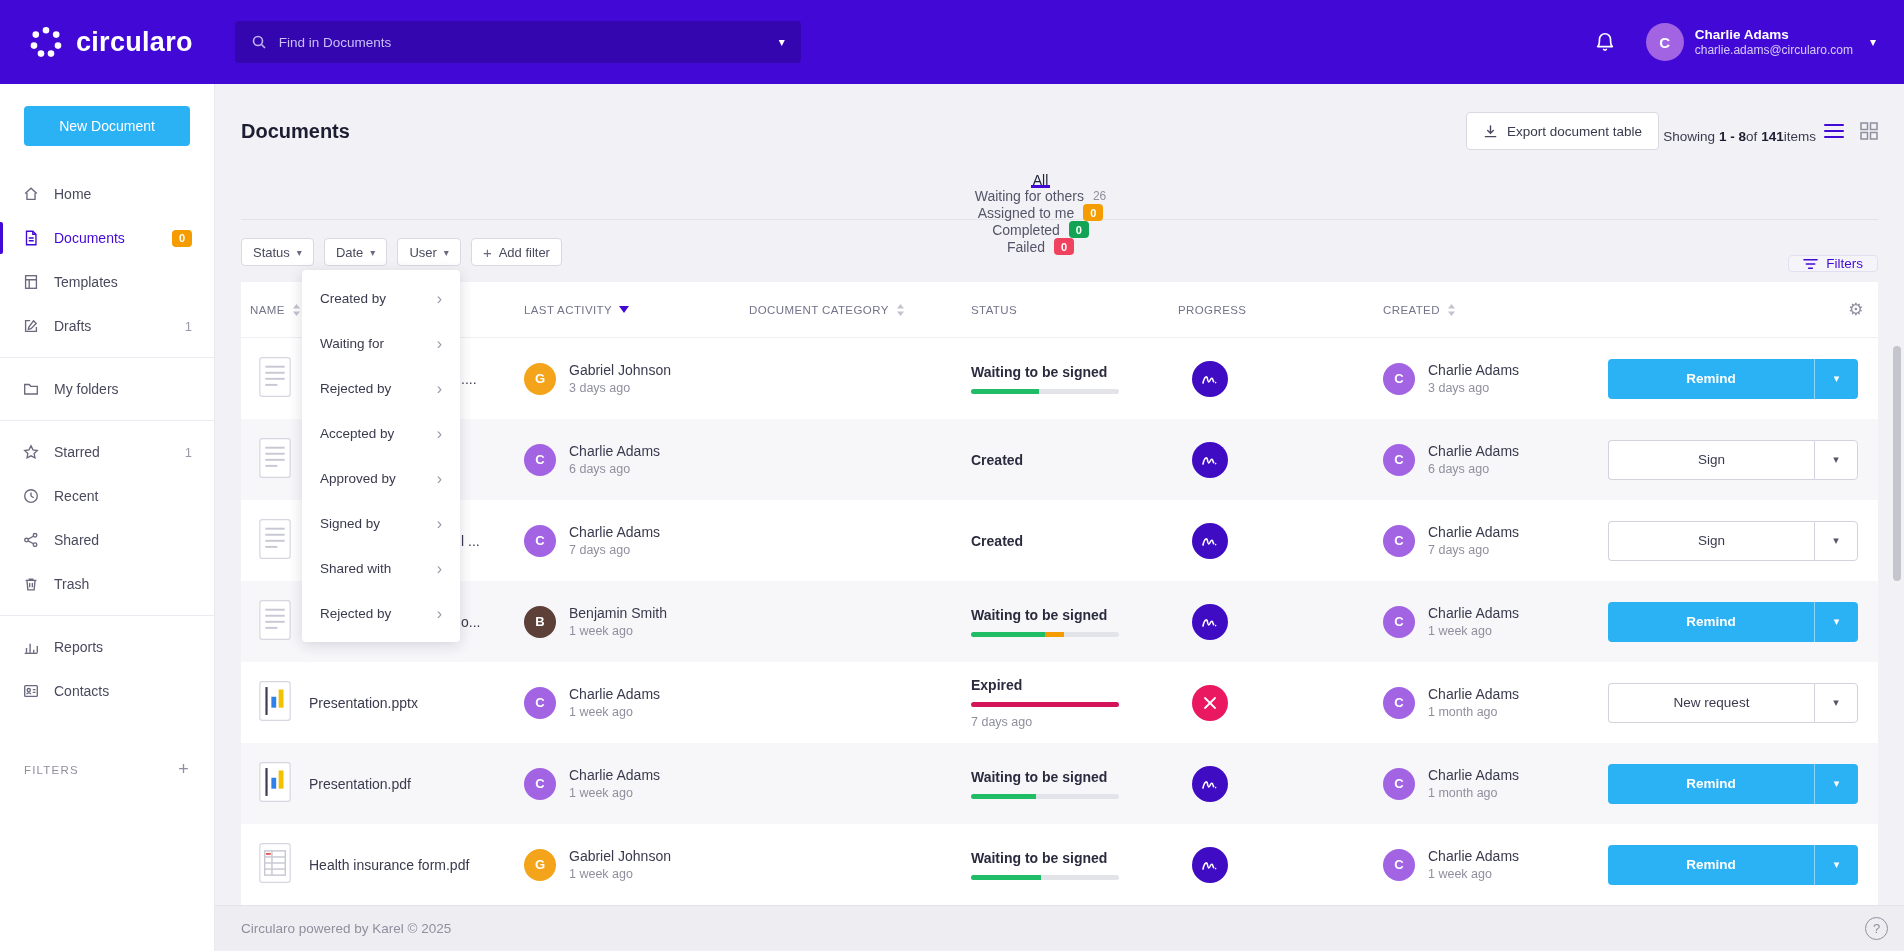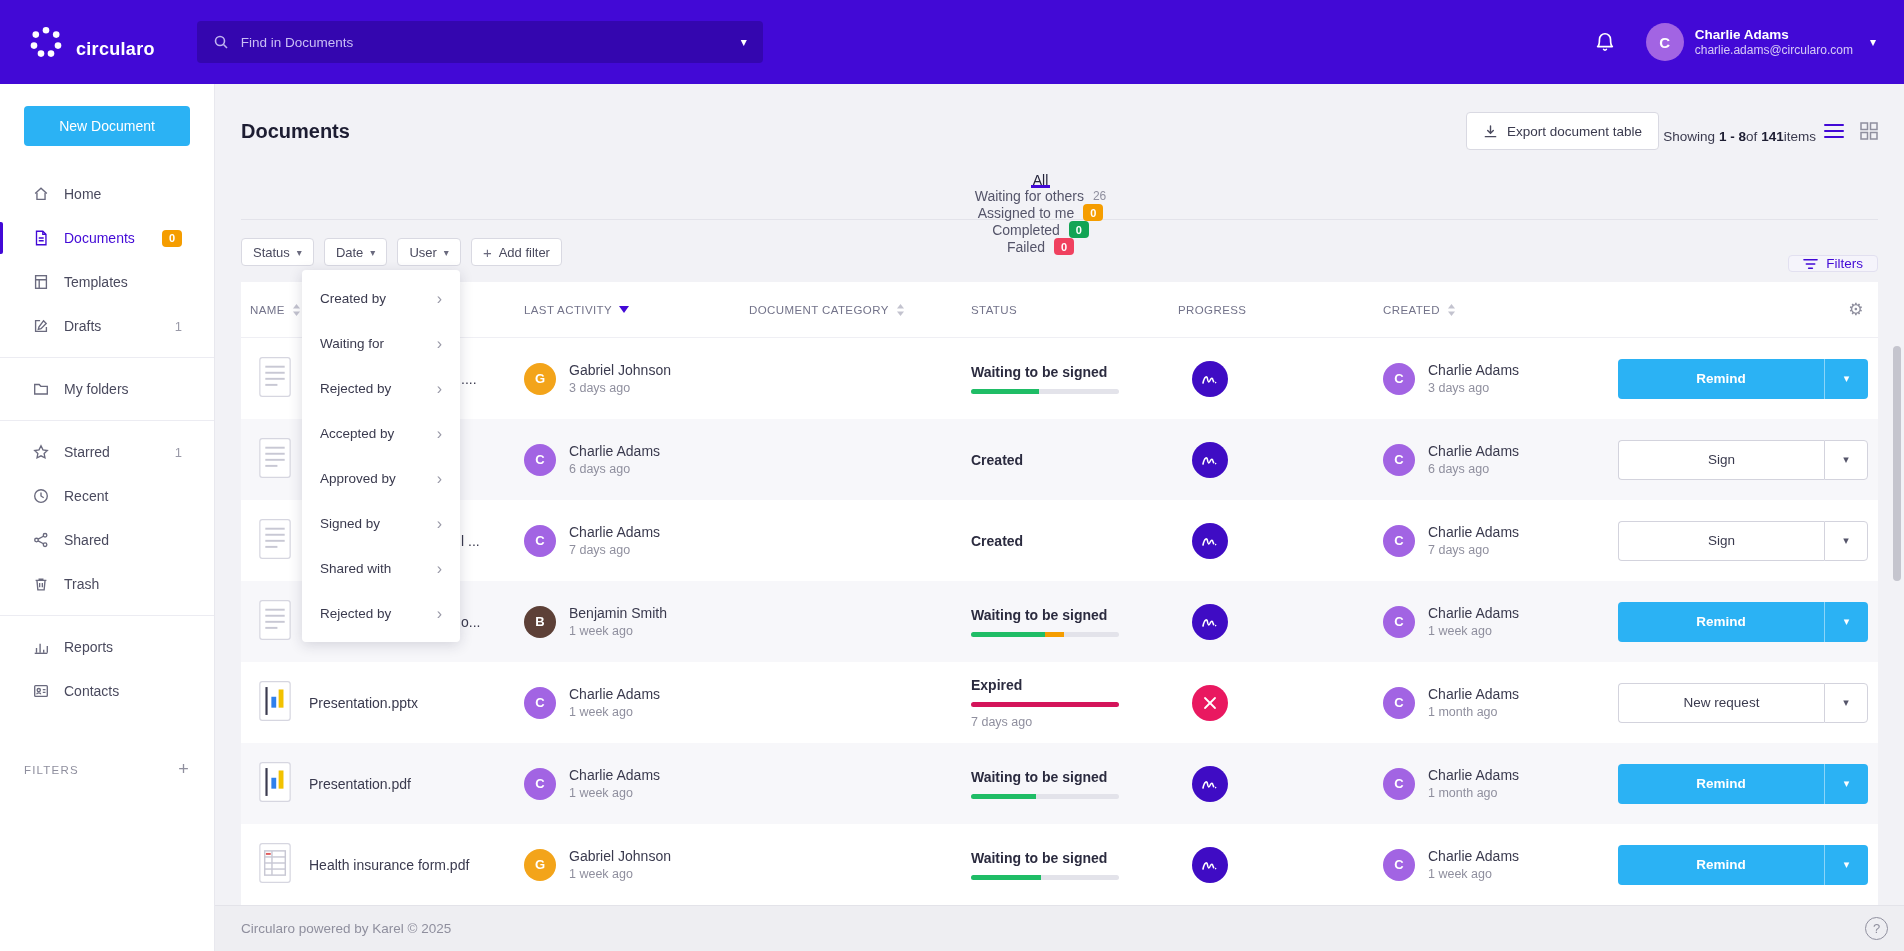--- a/index.html
+++ b/index.html
@@ -1,41 +1,41 @@
 <!DOCTYPE html>
 <html style="--brand: #4209d6; --accent-blue: #2bb2f4; --badge-orange: #f59d00; --badge-green: #12a454; --badge-red: #f0415f; --progress-purple: #3f0cc4; --progress-red: #e91860; --avatar-purple: #a264e3; --avatar-orange: #f3a41a; --avatar-brown: #5d4037;"><head>
 <meta charset="utf-8">
 <style>
   * { margin:0; padding:0; box-sizing:border-box; }
   html,body { width:1904px; height:951px; overflow:hidden; font-family:"Liberation Sans", sans-serif; background:#f2f2f6; }
 
   
   .topbar { height:84px; background:var(--brand); display:flex; align-items:center; padding:0 28px; }
-  .logo { display:flex; align-items:flex-end; gap:12px; color:#fff; font-size:18px; font-weight:bold; letter-spacing:.3px; }
+  .logo { display:flex; align-items:center; gap:12px; color:#fff; font-size:27px; font-weight:bold; letter-spacing:.3px; }
   .searchbox { margin-left:42px; width:566px; height:42px; background:rgba(10,0,60,.25); border-radius:4px; display:flex; align-items:center; padding:16px 16px; gap:12px; }
   .searchbox input { flex:1; background:transparent; border:none; outline:none; color:#fff; font-size:13.5px; font-family:"Liberation Sans", sans-serif; }
   .searchbox input::placeholder { color:#c9bef5; }
   .search-caret { color:#fff; font-size:12px; padding-left:12px; cursor:pointer; }
   .search-caret::after { content:"▾"; }
   .top-right { margin-left:auto; display:flex; align-items:center; gap:30px; }
   .bell { cursor:pointer; display:flex; }
   .userchip { display:flex; align-items:center; gap:11px; cursor:pointer; }
   .tavatar { width:38px; height:38px; border-radius:50%; background:var(--avatar-purple); color:#fff; font-size:15px; font-weight:bold; display:flex; align-items:center; justify-content:center; }
   .uname { color:#fff; font-size:13.5px; font-weight:bold; line-height:17px; }
   .uemail { color:rgba(255,255,255,.78); font-size:12px; line-height:15px; }
   .ucaret { color:#fff; font-size:12px; margin-left:6px; }
   .ucaret::after { content:"▾"; }
 
   
   .body { display:flex; height:867px; }
 
   
   .sidebar { width:215px; background:#fff; border-right:1px solid #e8e8ee; padding-top:22px; display:flex; flex-direction:column; flex-shrink:0; }
   .newdoc { margin:0 24px 26px; height:40px; background:var(--accent-blue); color:#fff; border:none; border-radius:4px; font-size:14px; font-family:"Liberation Sans", sans-serif; cursor:pointer; }
-  .nav-item { height:44px; padding:0 32px; display:flex; align-items:center; gap:14px; color:#4a4a5e; font-size:14px; cursor:pointer; position:relative; }
+  .nav-item { height:44px; padding:0 22px; display:flex; align-items:center; gap:14px; color:#4a4a5e; font-size:14px; cursor:pointer; position:relative; }
   .nav-item svg { stroke:#6a6a7e; }
   .nav-item.active { color:var(--brand); }
   .nav-item.active svg { stroke:var(--brand); }
   .nav-item.active::before { content:""; position:absolute; left:0; top:6px; bottom:6px; width:3px; background:var(--brand); border-radius:0 2px 2px 0; }
   .nav-count { margin-left:auto; color:#9a9aa8; font-size:13px; }
   .badge { margin-left:auto; min-width:20px; height:17px; border-radius:4px; background:var(--badge-orange); color:#fff; font-size:11px; font-weight:bold; display:inline-flex; align-items:center; justify-content:center; padding:0 5px; }
   .nav-divider { height:1px; background:#ececf2; margin:9px 0; }
   .filters-row { margin-top:46px; padding:0 24px; display:flex; align-items:center; justify-content:space-between; color:#8f8f9e; font-size:11.5px; letter-spacing:1.2px; }
   .filters-plus { font-size:18px; color:#8f8f9e; cursor:pointer; }
 
@@ -91,21 +91,21 @@
   .td-status { display:flex; flex-direction:column; align-items:flex-start; }
   .status { font-size:14px; font-weight:bold; color:#2b2b3f; }
   .pbar { width:148px; height:5px; border-radius:3px; background:#e3e3ea; margin-top:9px; display:flex; overflow:hidden; }
   .pbar i { display:block; height:100%; }
   .status-sub { font-size:12.5px; color:#8f8f9e; margin-top:8px; }
   .status-sub:empty { display:none; }
   .td-progress { padding-left:14px; }
   .picon { width:36px; height:36px; border-radius:50%; display:flex; align-items:center; justify-content:center; cursor:pointer; }
   .picon-sig { background:var(--progress-purple); }
   .picon-x { background:var(--progress-red); }
-  .td-actions { display:flex; justify-content:center; padding-right:0; }
+  .td-actions { display:flex; justify-content:flex-start; padding-right:0; }
   .split { display:flex; width:250px; height:40px; }
   .sbtn { flex:1; border-radius:4px 0 0 4px; font-size:13.5px; font-family:"Liberation Sans", sans-serif; cursor:pointer; }
   .scaret { width:44px; border-radius:0 4px 4px 0; cursor:pointer; font-size:11px; }
   .scaret::after { content:"▾"; }
   .split.primary .sbtn { background:var(--accent-blue); color:#fff; border:none; font-weight:bold; }
   .split.primary .scaret { background:var(--accent-blue); color:#fff; border:none; border-left:1px solid rgba(255,255,255,.45); }
   .split.outline .sbtn { background:#fff; color:#3a3a4e; border:1px solid #d3d3dd; border-right:none; }
   .split.outline .scaret { background:#fff; color:#55556a; border:1px solid #d3d3dd; }
 
   

